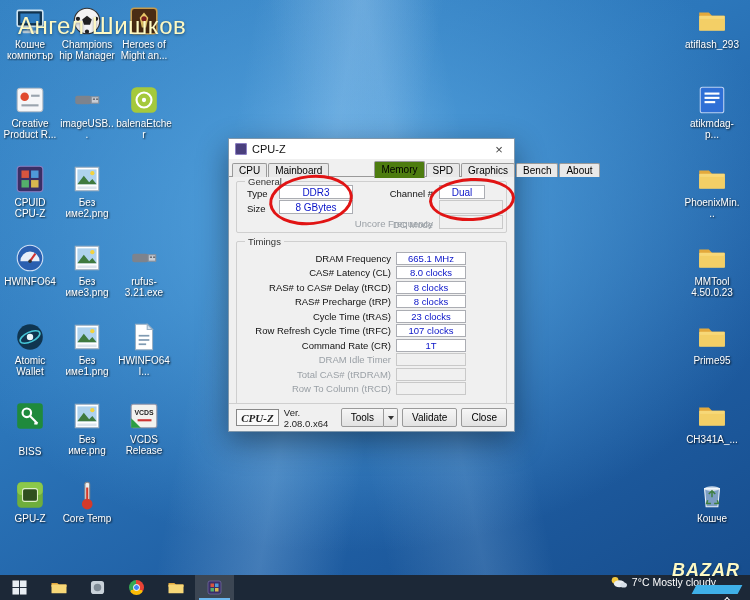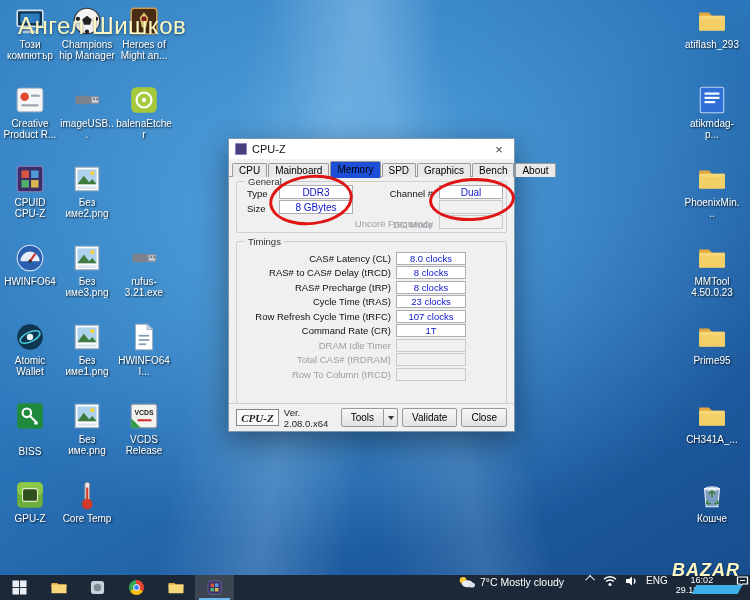--- a/index.html
+++ b/index.html
@@ -38,21 +38,21 @@
   .titlebar { height:20px; background:#ffffff; display:flex; align-items:center; padding-left:6px; gap:5px; }
   .titlebar .app-ico { width:12px; height:12px; border-radius:2px; background:#4a3f7d;
     display:inline-block; box-shadow:inset 0 0 0 1px #8d80c4; }
   .titlebar .title-text { font-size:11px; color:#111; }
   .win-close { margin-left:auto; width:30px; height:20px; display:flex; align-items:center; justify-content:center;
     font-size:13px; color:#444; cursor:default; }
   .tabbar { display:flex; align-items:flex-end; height:18px; padding:0 3px; position:relative; }
   .tabbar::after { content:""; position:absolute; left:0; right:0; bottom:0; border-bottom:1px solid #9a9a9a; }
   .tab { border:1px solid #9a9a9a; border-bottom:none; background:#e9e9e9; height:14px; padding:0 6px;
     font-size:10px; display:flex; align-items:center; margin-right:1px; border-radius:2px 2px 0 0; position:relative; z-index:1; }
-  .tab.active { background:#1d4ed8; height:17px; z-index:3; margin-bottom:-1px; padding-bottom:1px; }
+  .tab.active { background:#4d7c0f; height:17px; z-index:3; margin-bottom:-1px; padding-bottom:1px;margin-left:44px; }
   .cpuz-content { padding:4px 7px 0 7px; }
   .fieldset { position:relative; border:1px solid #cfcfcf; border-radius:2px; background:#f0f0f0; }
   .legend { position:absolute; top:-6px; left:8px; background:#f0f0f0; padding:0 3px; font-size:9.5px; color:#333; }
   .general { height:52px; margin-bottom:8px; }
   .g-label { position:absolute; font-size:9.5px; color:#111; }
   .g-label.right { text-align:right; }
   .g-label.disabled, .t-label.disabled { color:#9aa0a6; }
   .g-field { position:absolute; height:14px; background:#fff; border:1px solid #abadb3; color:#0a14c8;
     font-size:10px; display:flex; align-items:center; justify-content:center; }
   .g-field.disabled, .t-field.disabled { background:transparent; border-color:#c9c9c9; color:#9aa0a6; }
@@ -86,21 +86,21 @@
   .taskbar { position:absolute; left:0; right:0; bottom:0; height:25px; background:#1c2837; z-index:40;
     display:flex; align-items:stretch; color:#fff; }
   .tb-apps { display:flex; }
   .tb-btn { width:39px; display:flex; align-items:center; justify-content:center; position:relative; }
   .tb-btn.active { background:rgba(255,255,255,0.14); }
   .tb-btn.active::after { content:""; position:absolute; left:4px; right:4px; bottom:0; height:2px; background:#6cb8f0; }
   .chrome-outer { width:15px; height:15px; border-radius:50%;
     background:conic-gradient(#ea4335 0 120deg, #fbbc05 120deg 240deg, #34a853 240deg 360deg);
     display:inline-flex; align-items:center; justify-content:center; }
   .chrome-inner { width:7px; height:7px; border-radius:50%; background:#4285f4; border:1.5px solid #fff; }
-  .tray { margin-left:auto; display:flex; align-items:flex-start; gap:8px; padding-right:1px; }
+  .tray { margin-left:auto; display:flex; align-items:flex-end; gap:8px; padding-right:18px;flex-direction:column; }
   .weather { display:flex; align-items:center; gap:5px; margin-right:16px; }
   .weather-text { font-size:10.5px; white-space:nowrap; }
   .chev-up { width:7px; height:7px; border-top:1.5px solid #fff; border-left:1.5px solid #fff;
     transform:rotate(45deg) translateY(2px); }
   .lang { font-size:10px; }
   .clock { font-size:9px; line-height:10px; text-align:center; white-space:nowrap; }
   .tray-ico { display:flex; align-items:center; }
 </style>
 </head>
 <body>
@@ -110,21 +110,21 @@
 <div id="left-icons" class="icon-grid">
     <div class="dicon" style="grid-area: 1 / 1;">
       <div class="dicon-img">
         <svg width="32" height="32" viewBox="0 0 30 30">
           <rect x="3" y="5" width="24" height="15" rx="1.5" fill="#12344f" stroke="#cde3f2" stroke-width="1.5"></rect>
           <rect x="6" y="8" width="18" height="9" fill="#2e7cc0"></rect>
           <rect x="12" y="21" width="6" height="3" fill="#8fa8ba"></rect>
           <rect x="8" y="24" width="14" height="2.5" rx="1" fill="#b9cdd9"></rect>
         </svg>
       </div>
-      <div class="dicon-label">Този компютър</div>
+      <div class="dicon-label">Кошче компютър</div>
     </div>
     <div class="dicon" style="grid-area: 1 / 2;">
       <div class="dicon-img">
         <svg width="32" height="32" viewBox="0 0 30 30">
           <circle cx="15" cy="15" r="12" fill="#f4f4f4" stroke="#333"></circle>
           <polygon points="15,10 19.5,13.5 17.8,18.5 12.2,18.5 10.5,13.5" fill="#222"></polygon>
           <circle cx="6.5" cy="13" r="2" fill="#222"></circle>
           <circle cx="23.5" cy="13" r="2" fill="#222"></circle>
           <circle cx="15" cy="25" r="2" fill="#222"></circle>
         </svg>
@@ -414,29 +414,33 @@
       <div class="tab">About</div>
     </div>
   <div class="cpuz-content">
     <div class="fieldset general">
       <span class="legend">General</span>
       <div class="g-label" style="left:10px;top:6px">Type</div>
       <div class="g-field" style="left:42px;top:3px;width:74px">DDR3</div>
       <div class="g-label" style="left:10px;top:21px">Size</div>
       <div class="g-field" style="left:42px;top:18px;width:74px">8 GBytes</div>
       <div class="g-label right" style="left:104px;top:6px;width:92px">Channel #</div>
-      <div class="g-field" style="left:202px;top:3px;width:64px">Dual</div>
+      <div class="g-field" style="left:202px;top:3px;width:46px">Dual</div>
       <div class="g-label right disabled" style="left:104px;top:37px;width:92px">DC Mode</div>
       <div class="g-field disabled" style="left:202px;top:18px;width:64px"></div>
       <div class="g-label right disabled" style="left:100px;top:36px;width:96px">Uncore Frequency</div>
       <div class="g-field disabled" style="left:202px;top:33px;width:64px"></div>
     </div>
     <div class="fieldset timings">
       <span class="legend">Timings</span>
       <div id="timings-rows">
+          <div class="t-row">
+            <div class="t-label">DRAM Frequency</div>
+            <div class="t-field">665.1 MHz</div>
+          </div>
           <div class="t-row">
             <div class="t-label">CAS# Latency (CL)</div>
             <div class="t-field">8.0 clocks</div>
           </div>
           <div class="t-row">
             <div class="t-label">RAS# to CAS# Delay (tRCD)</div>
             <div class="t-field">8 clocks</div>
           </div>
           <div class="t-row">
             <div class="t-label">RAS# Precharge (tRP)</div>

